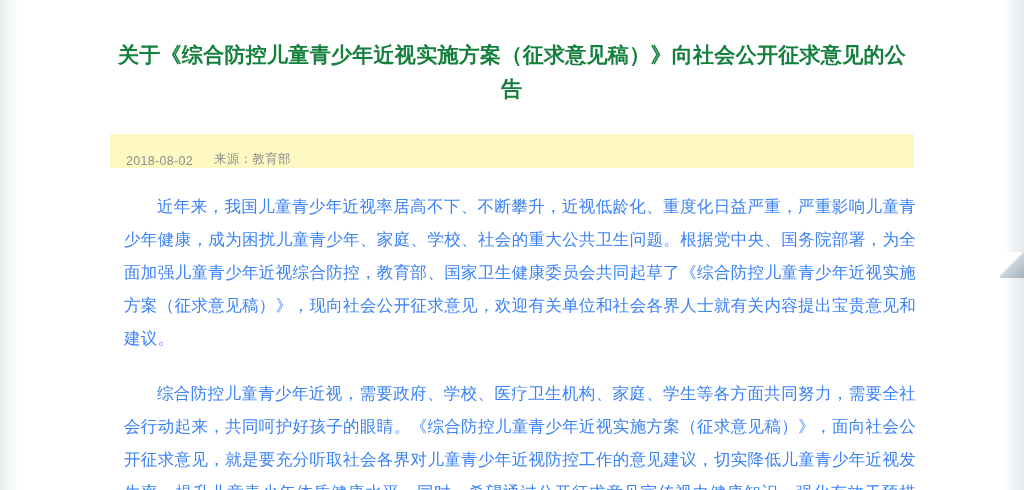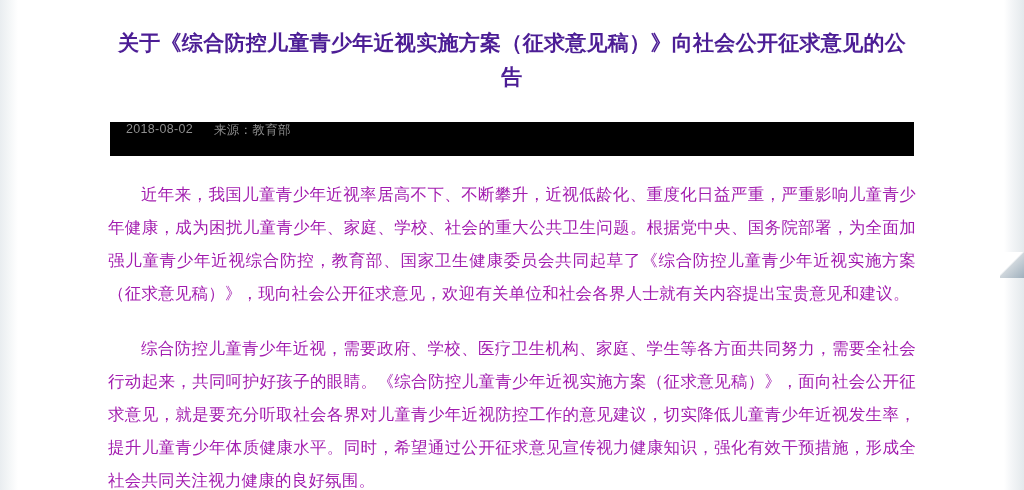--- a/index.html
+++ b/index.html
@@ -47,59 +47,59 @@
   }
 
   .content {
     position: relative;
     width: 1024px;
     padding: 0;
   }
 
   .title {
     margin: 0;
-    padding: 26px 110px 0 110px;
+    padding: 38px 110px 0 110px;
     font-size: 21px;
     line-height: 34px;
     font-weight: bold;
-    color: #4c1d95;
+    color: #15803d;
     text-align: center;
     letter-spacing: 0.3px;
   }
 
   .meta-bar {
     margin: 28px 110px 0 110px;
-    background: #000000;
+    background: #fef9c3;
     height: 34px;
     display: flex;
-    align-items: flex-start;
+    align-items: flex-end;
     padding-left: 16px;
     box-sizing: border-box;
   }
   .meta-date {
     color: #8d8d8d;
     font-size: 12.5px;
     letter-spacing: 0.3px;
   }
   .meta-source {
     color: #8d8d8d;
     font-size: 12.5px;
     margin-left: 21px;
     letter-spacing: 0.3px;
   }
 
   .article {
     margin: 0 108px 0 108px;
     padding-top: 22px;
   }
   .para {
-    margin: 0 0 22px 0;
+    margin: 0 0 22px 16px;
     font-size: 16.5px;
     line-height: 33px;
-    color: #a21caf;
+    color: #3b82f6;
     text-indent: 2em;
     text-align: justify;
     letter-spacing: 0.2px;
   }
   .para:last-child {
     margin-bottom: 0;
   }
 </style>
 </head>
 <body>

